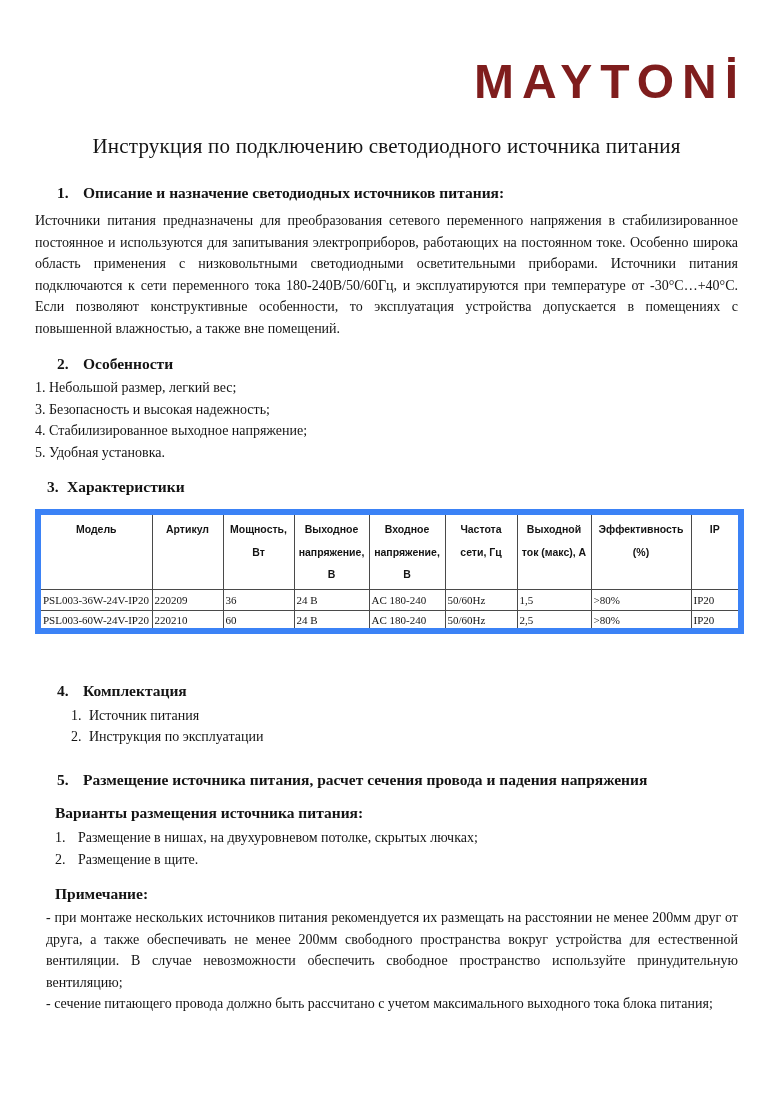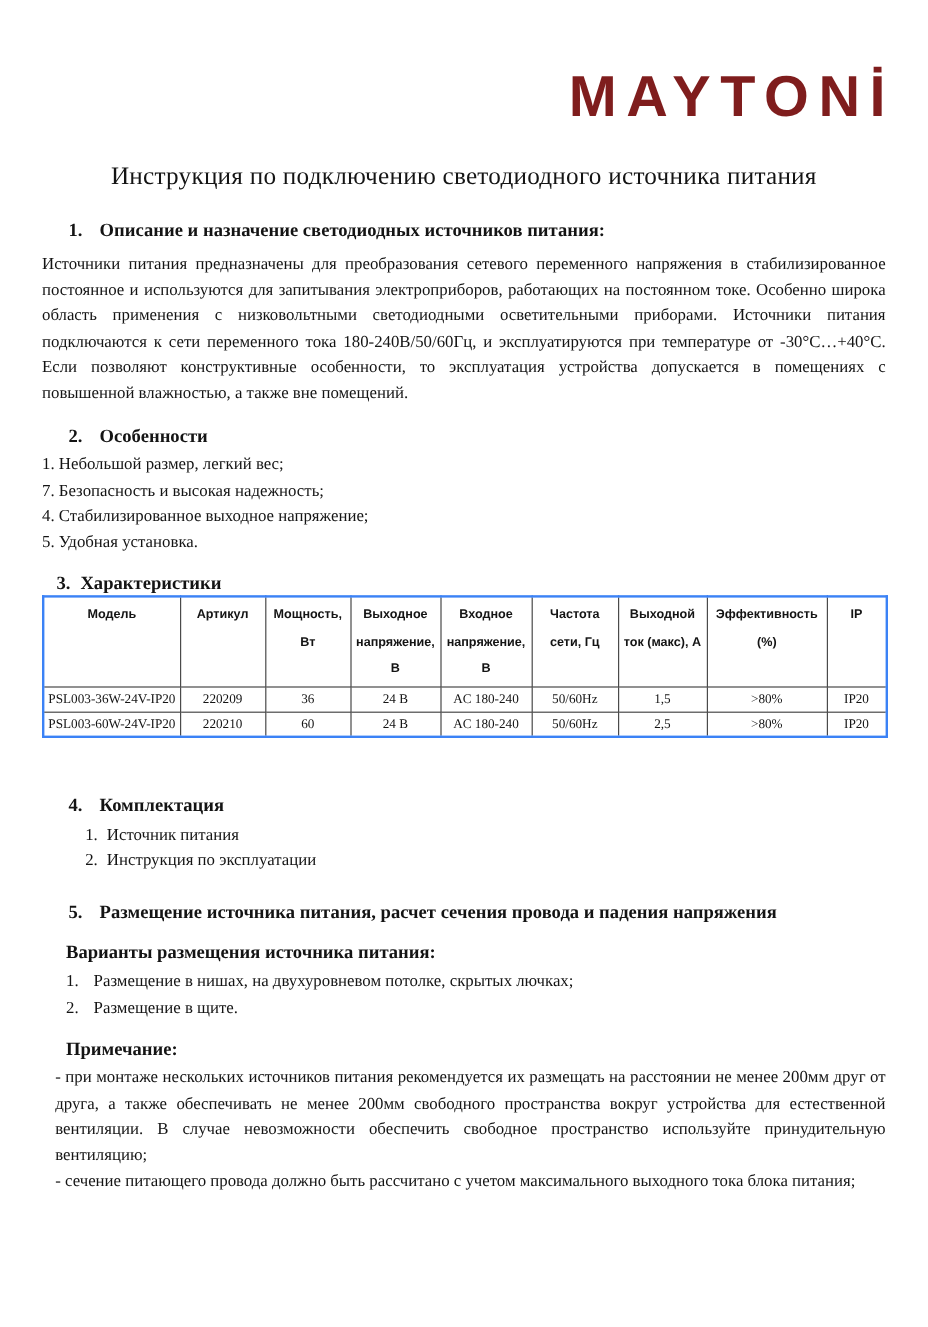--- a/index.html
+++ b/index.html
@@ -59,41 +59,41 @@
     line-height: 21.5px;
     text-align: justify;
   }
 
   
   .feat-list { margin-top: 4px; }
   .feat-list .feat-item { font-size: 14px; line-height: 21.5px; }
 
   
   table.specs {
+    margin-top: 13px;
     border-collapse: collapse;
     table-layout: fixed;
     width: 703px;
-    border: 2px solid #3b82f6;
+    border: 6px solid #3b82f6;
   }
   table.specs th, table.specs td { border: 1px solid #4a4a4a; }
   table.specs th {
     font-family: "Liberation Sans", "DejaVu Sans", sans-serif;
     font-weight: bold;
     font-size: 10.5px;
     line-height: 2.15;
     vertical-align: top;
     text-align: center;
     white-space: pre-line;
     padding: 3px 1px;
     height: 65px;
     box-sizing: border-box;
   }
   table.specs td {
     font-size: 11px;
-    text-align: center;
     vertical-align: middle;
     height: 21px;
     padding: 1px 2px;
     box-sizing: border-box;
   }
 
   
   .num-item { display: flex; font-size: 14px; line-height: 21px; }
   .pkg-list { margin-top: 5px; margin-left: 36px; }
   .pkg-list .num-item .n { width: 18px; flex-shrink: 0; }
@@ -132,21 +132,21 @@
     <span class="txt">Описание и назначение светодиодных источников питания:</span>
   </div>
   <p class="body-par">Источники питания предназначены для преобразования сетевого переменного напряжения в стабилизированное постоянное и используются для запитывания электроприборов, работающих на постоянном токе. Особенно широка область применения с низковольтными светодиодными осветительными приборами. Источники питания подключаются к сети переменного тока 180-240В/50/60Гц, и эксплуатируются при температуре от -30°С…+40°С. Если позволяют конструктивные особенности, то эксплуатация устройства допускается в помещениях с повышенной влажностью, а также вне помещений.</p>
 
   <div class="sec-h mt-s2">
     <span class="num">2.</span>
     <span class="txt">Особенности</span>
   </div>
   <div class="feat-list">
     <div class="feat-item">1. Небольшой размер, легкий вес;</div>
-    <div class="feat-item">7. Безопасность и высокая надежность;</div>
+    <div class="feat-item">3. Безопасность и высокая надежность;</div>
     <div class="feat-item">4. Стабилизированное выходное напряжение;</div>
     <div class="feat-item">5. Удобная установка.</div>
   </div>
 
   <div class="sec-h tight mt-s3">
     <span class="num">3.</span>
     <span class="txt">Характеристики</span>
   </div>
 
   <table class="specs">

